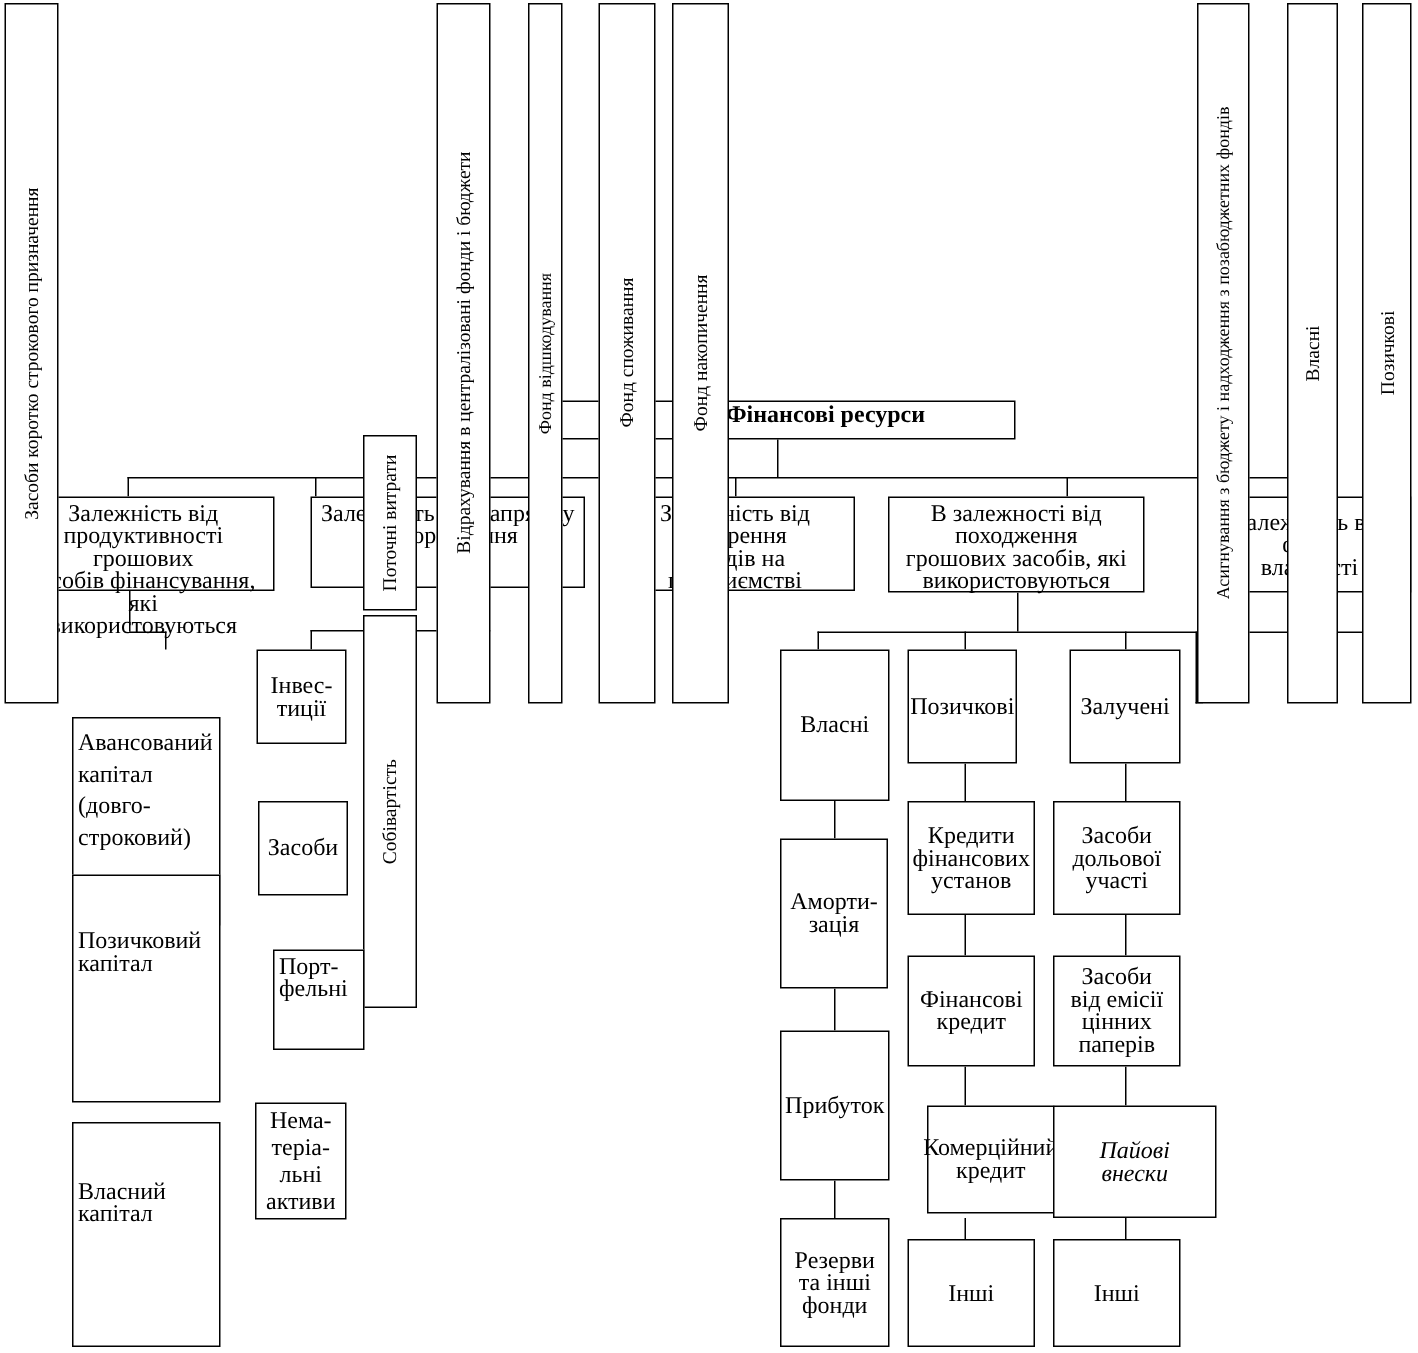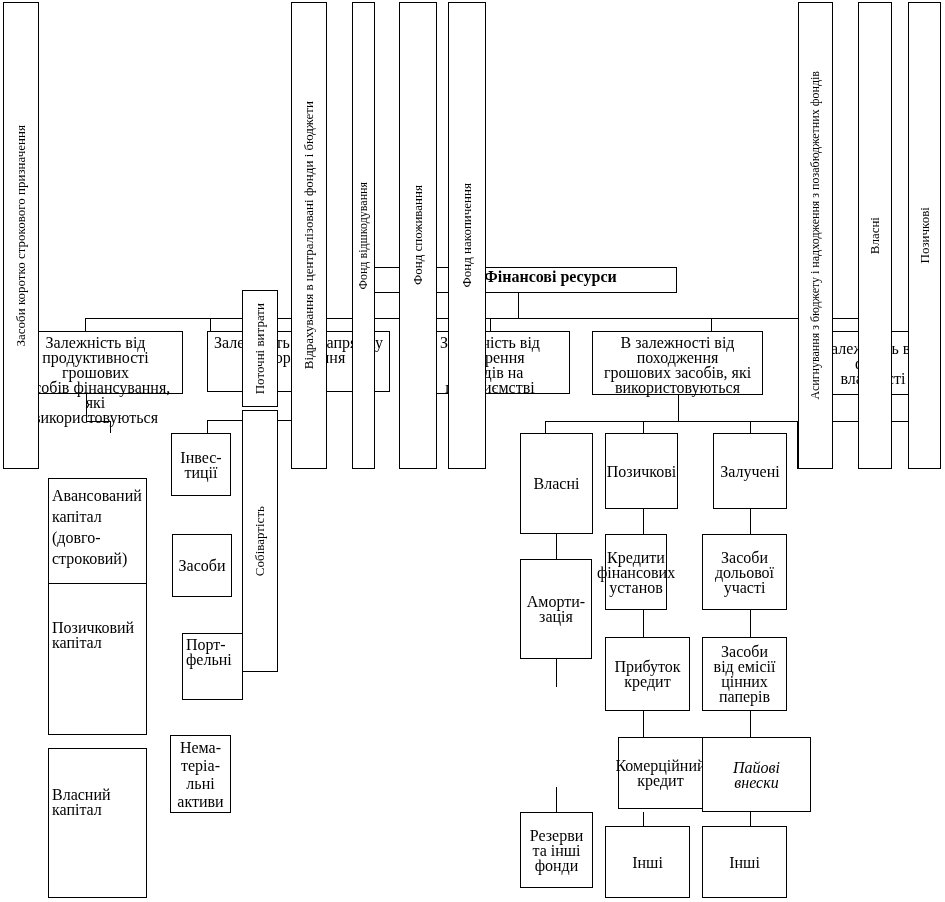--- a/index.html
+++ b/index.html
@@ -107,28 +107,29 @@
 теріа-
 льні
 активи</div>
 
   <div class="box mid" style="left:520px;top:433px;width:73px;height:101px;">Власні</div>
   <div class="box mid" style="left:605px;top:433px;width:73px;height:76px;">Позичкові</div>
   <div class="box mid" style="left:520px;top:559px;width:72px;height:100px;">Аморти-
 зація</div>
 
   <div class="box mid" style="left:713px;top:433px;width:74px;height:76px;">Залучені</div>
-  <div class="box mid" style="left:520px;top:812px;width:73px;height:76px;text-align:center;">Резерви
+  <div class="box mid" style="left:520px;top:687px;width:73px;height:100px;">Прибуток</div>
+  <div class="box mid" style="left:520px;top:812px;width:73px;height:86px;text-align:center;">Резерви
 та інші
 фонди</div>
 
-  <div class="box mid" style="left:605px;top:534px;width:62px;height:76px;">Кредити
+  <div class="box mid" style="left:605px;top:534px;width:85px;height:76px;">Кредити
 фінансових
 установ</div>
-  <div class="box mid" style="left:605px;top:637px;width:85px;height:74px;">Прибуток
+  <div class="box mid" style="left:605px;top:637px;width:85px;height:74px;">Фінансові
 кредит</div>
   <div class="box mid" style="left:618px;top:737px;width:85px;height:72px;">Комерційний
 кредит</div>
   <div class="box mid" style="left:605px;top:826px;width:85px;height:72px;">Інші</div>
 
   <div class="box mid" style="left:702px;top:534px;width:85px;height:76px;">Засоби
 дольової участі</div>
   <div class="box mid" style="left:702px;top:637px;width:85px;height:74px;">Засоби
 від емісії
 цінних паперів</div>

